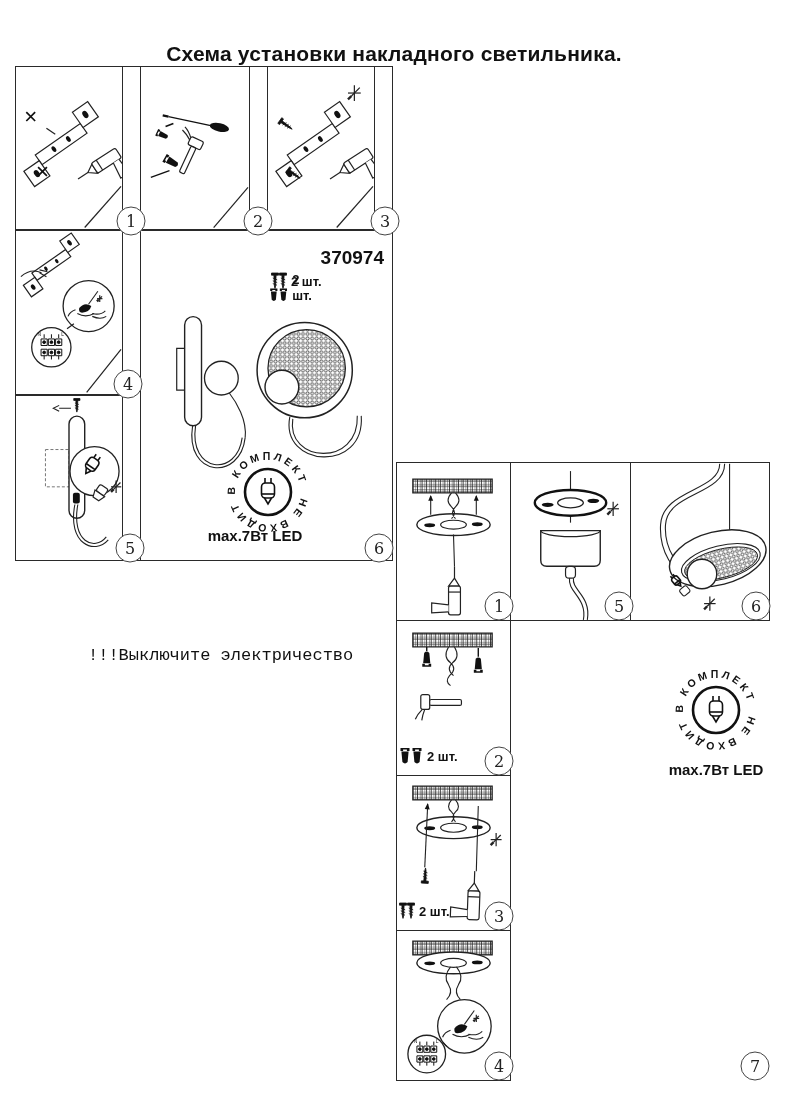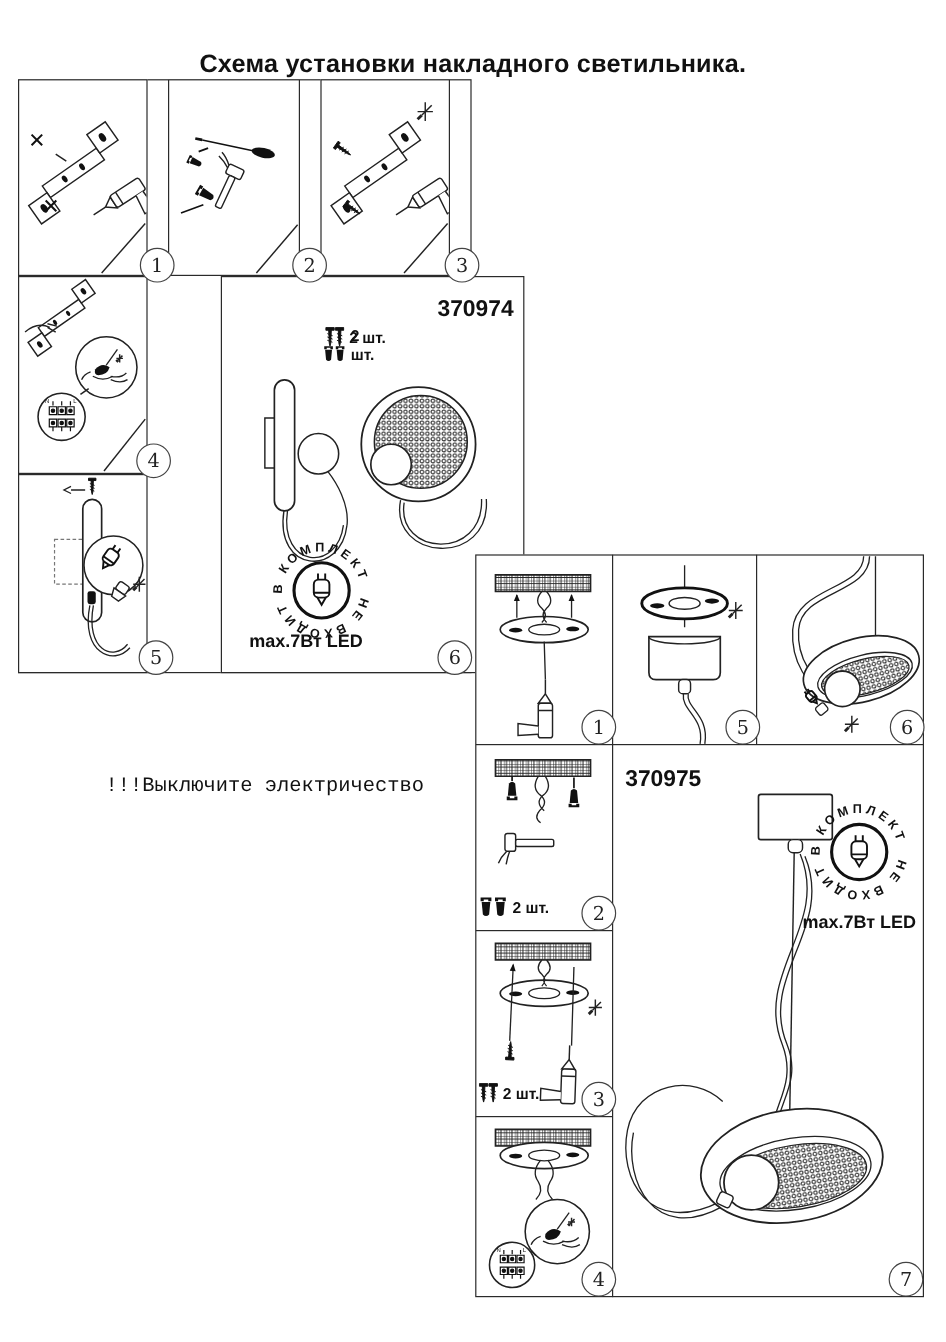--- a/index.html
+++ b/index.html
@@ -208,21 +208,21 @@
       <use href="#g9" transform="translate(77,70) rotate(35) scale(0.85)"></use>
       <g transform="translate(90,92) rotate(35)">
         <rect x="-5" y="0" width="10" height="8" rx="2" fill="#fff" stroke="#222" stroke-width="1.2"></rect>
         <path d="M-6 8 h12 l-2.5 7 h-7 Z" fill="#fff" stroke="#222" stroke-width="1.2"></path>
       </g>
       <use href="#crossi" transform="translate(102,92) scale(0.8)"></use>
       <path d="M60 110 C 52 150, 80 162, 94 146 M63 110 C 56 148, 80 158, 92 143" stroke="#222" fill="none" stroke-width="1.1"></path>
     </svg>
   </div>
 
-  <div class="panel" style="left:140px;top:230px;width:253px;height:331px;margin-left:44px;">
+  <div class="panel" style="left:140px;top:230px;width:253px;height:331px;">
     <svg class="illus" viewBox="0 0 253 331">
       <rect x="36" y="118" width="9" height="42" fill="#fff" stroke="#222" stroke-width="1.2"></rect>
       <rect x="44" y="86" width="17" height="110" rx="8.5" fill="#fff" stroke="#222" stroke-width="1.4"></rect>
       <circle cx="81" cy="148" r="17" fill="#fff" stroke="#222" stroke-width="1.3"></circle>
       <path d="M52 196 C 44 248, 100 252, 105 208 M55 196 C 48 244, 97 248, 102 208" stroke="#222" fill="none" stroke-width="1.1"></path>
       <path d="M105 208 C 107 190, 96 172, 89 163" stroke="#222" fill="none" stroke-width="1.1"></path>
       <circle cx="165" cy="140" r="48" fill="#fff" stroke="#222" stroke-width="1.5"></circle>
       <circle cx="167" cy="138" r="39" fill="url(#mesh)" stroke="#222" stroke-width="1.3"></circle>
       <circle cx="142" cy="157" r="17" fill="#fff" stroke="#222" stroke-width="1.4"></circle>
       <path d="M150 187 C 140 238, 226 244, 222 186 M153 189 C 146 234, 220 238, 218 186" stroke="#222" fill="none" stroke-width="1.1"></path>
@@ -354,39 +354,20 @@
       <circle cx="68" cy="96" r="27" fill="#fff" stroke="#222" stroke-width="1.3"></circle>
       <use href="#handconn" transform="translate(66,96)"></use>
       <line x1="46" y1="112" x2="50" y2="116" stroke="#222" stroke-width="1.2"></line>
       <circle cx="30" cy="124" r="19" fill="#fff" stroke="#222" stroke-width="1.3"></circle>
       <use href="#termblock" transform="translate(30,124) scale(0.9)"></use>
       <text x="17" y="113" font-size="5" fill="#111">N</text>
       <text x="39" y="113" font-size="5" fill="#111">L</text>
     </svg>
   </div>
 
-  <div class="panel" style="left:510px;top:620px;width:260px;height:461px;">
-    <svg class="illus" viewBox="0 0 260 460">
-      <rect x="122" y="40" width="62" height="38" rx="2" fill="#fff" stroke="#222" stroke-width="1.4"></rect>
-      <rect x="147" y="78" width="12" height="11" rx="4" fill="#fff" stroke="#222" stroke-width="1.2"></rect>
-      <line x1="152" y1="89" x2="148" y2="322" stroke="#222" stroke-width="1.2"></line>
-      <path d="M157 90 C 182 150, 118 190, 142 250 C 158 292, 120 310, 138 346 M161 92 C 186 152, 122 192, 146 250 C 162 290, 124 308, 142 344" stroke="#222" fill="none" stroke-width="1.1"></path>
-      <path d="M90 382 C 30 412, 4 362, 12 322 C 20 282, 68 274, 92 298 M92 386 C 34 418, 9 364, 17 324" stroke="#222" fill="none" stroke-width="1.1"></path>
-      <g transform="translate(150,352) rotate(-9)">
-        <ellipse rx="77" ry="47" fill="#fff" stroke="#222" stroke-width="1.5"></ellipse>
-        <ellipse cx="2" cy="7" rx="64" ry="30" fill="none" stroke="#222" stroke-width="1.1"></ellipse>
-        <ellipse cx="2" cy="9" rx="60" ry="26" fill="url(#mesh)" stroke="#222" stroke-width="1"></ellipse>
-      </g>
-      <circle cx="116" cy="366" r="23" fill="#fff" stroke="#222" stroke-width="1.5"></circle>
-      <g transform="translate(94,380) rotate(25)">
-        <rect x="-6" y="-5" width="12" height="11" rx="2.5" fill="#fff" stroke="#222" stroke-width="1.2"></rect>
-      </g>
-    </svg>
-    <div class="model" style="left:10px;top:18px;">370975</div>
-  </div>
 
   <svg class="stamp" style="left:716px;top:710px;" width="104" height="104" viewBox="-52 -52 104 104">
     <circle r="23" fill="#fff" stroke="#111" stroke-width="2.6"></circle>
     <use href="#g9"></use>
     <path id="stampPathB" d="M 32.5 5.7 A 33 33 0 0 1 -32.5 -5.7 A 33 33 0 0 1 32.5 5.7" fill="none"></path>
     <text class="stamp-text"><textPath href="#stampPathB">НЕ ВХОДИТ В КОМПЛЕКТ</textPath></text>
   </svg>
   <div class="maxpower" style="left:716px;top:769px;">max.7Вт LED</div>
 
   <div class="stepnum" style="left:499px;top:606px;">1</div>

